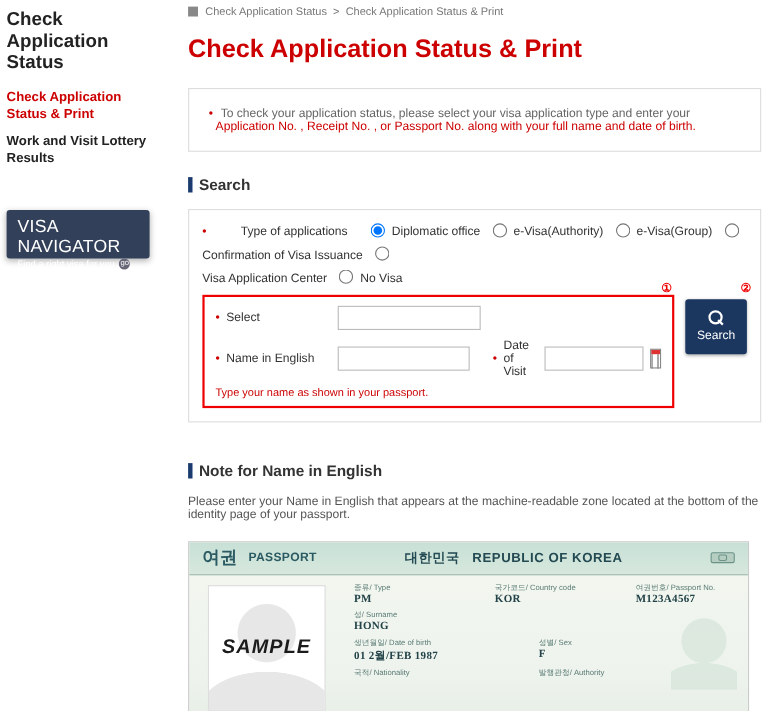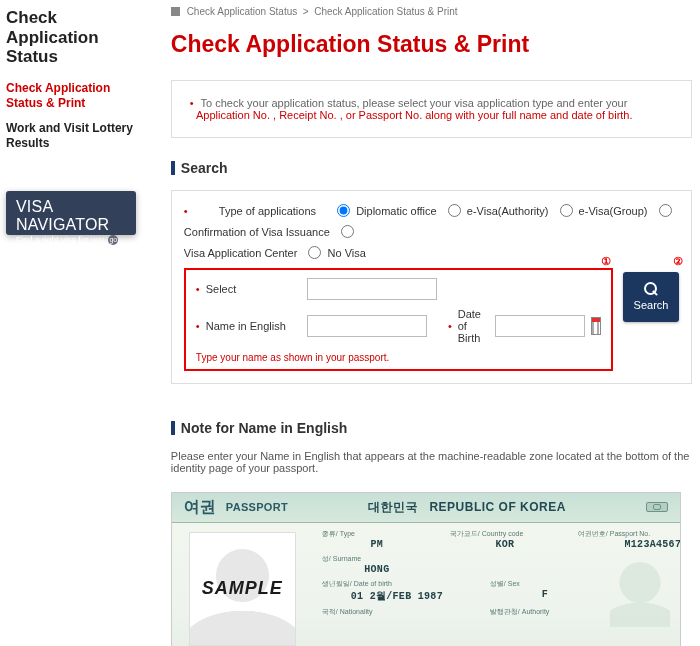--- a/index.html
+++ b/index.html
@@ -94,21 +94,21 @@
                 background:
                   radial-gradient(circle at 50% 38%, #dedede 0 26px, transparent 27px),
                   radial-gradient(ellipse 60px 34px at 50% 100%, #dedede 0 60px, transparent 61px);
                 opacity:.7;}
   .photo .sample { position:relative; font-weight:bold; font-size:18px; color:#1b1b1b;
                    letter-spacing:1px; font-style:italic; }
   .fields { position:absolute; left:150px; top:36px; right:36px; font-size:9px;
             color:#3a635f; font-family:Arial,sans-serif; }
   .fields .cap { font-size:7px; color:#5a7b75; }
   .fields .val { font-size:10px; font-weight:bold; color:#234348; letter-spacing:.3px;
-                 font-family:Liberation Mono, monospace;text-align:center; }
+                 font-family:Liberation Serif, serif; }
   .frowp { display:flex; gap:18px; margin-bottom:4px; }
   .col { min-width:110px; }
   .col.w2 { min-width:150px; }
   .ghost { position:absolute; right:10px; top:60px; width:60px; height:74px;
            background:radial-gradient(circle at 50% 40%,#cfe1d4 0 20px,transparent 21px),
                       radial-gradient(ellipse 40px 24px at 50% 100%,#cfe1d4 0 40px,transparent 41px);
            opacity:.55; }
 </style>
 </head>
 <body>
@@ -177,21 +177,21 @@
             <span class="req">•</span>
             <span class="lbl">Select</span>
             <input type="text" class="inp1" style="">
           </div>
           <div class="frow">
             <span class="req">•</span>
             <span class="lbl">Name in English</span>
             <input type="text" class="inp2" style="">
             &nbsp;&nbsp;&nbsp;
             <span class="req">•</span>
-            <span>Date of Birth</span>
+            <span>Date of Visit</span>
             <input type="text" class="inp3" style="">
             <span class="cal"></span>
           </div>
           <div class="hint">Type your name as shown in your passport.</div>
         </div>
 
         <button class="search-btn">
           <span class="mag"></span>
           <span>Search</span>
         </button>

